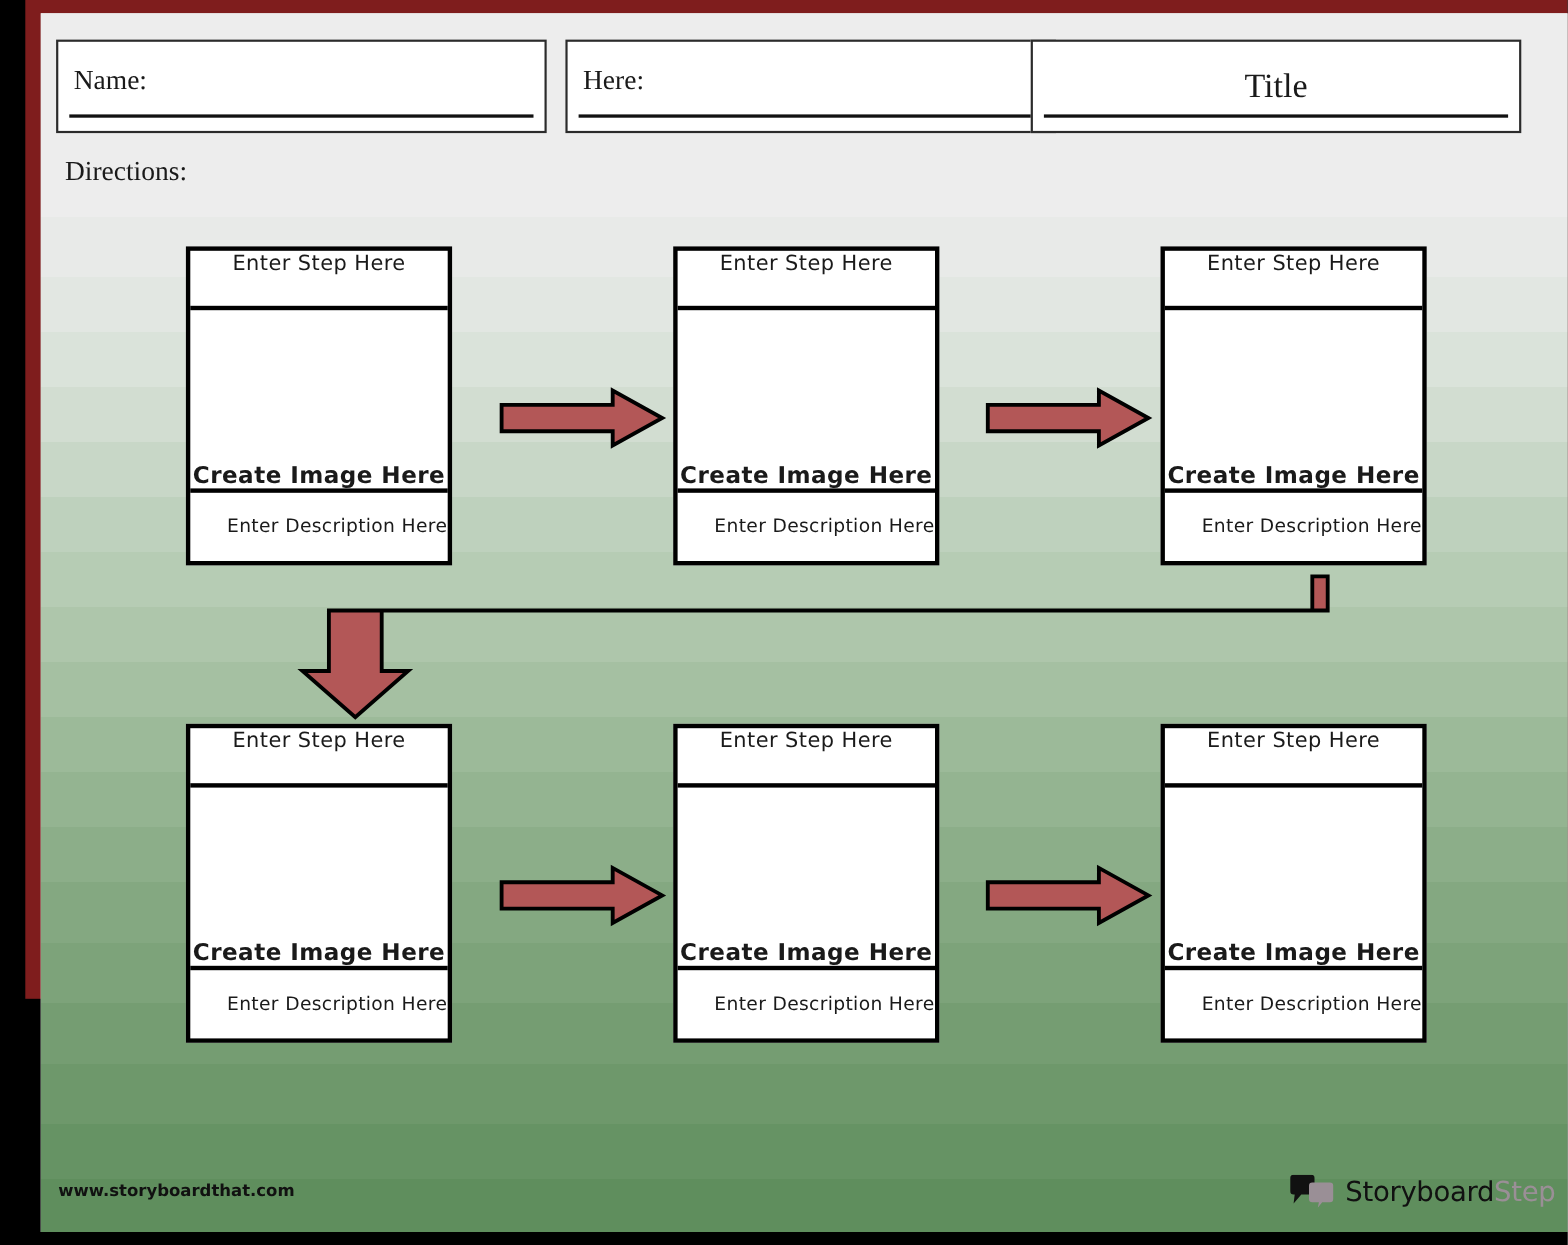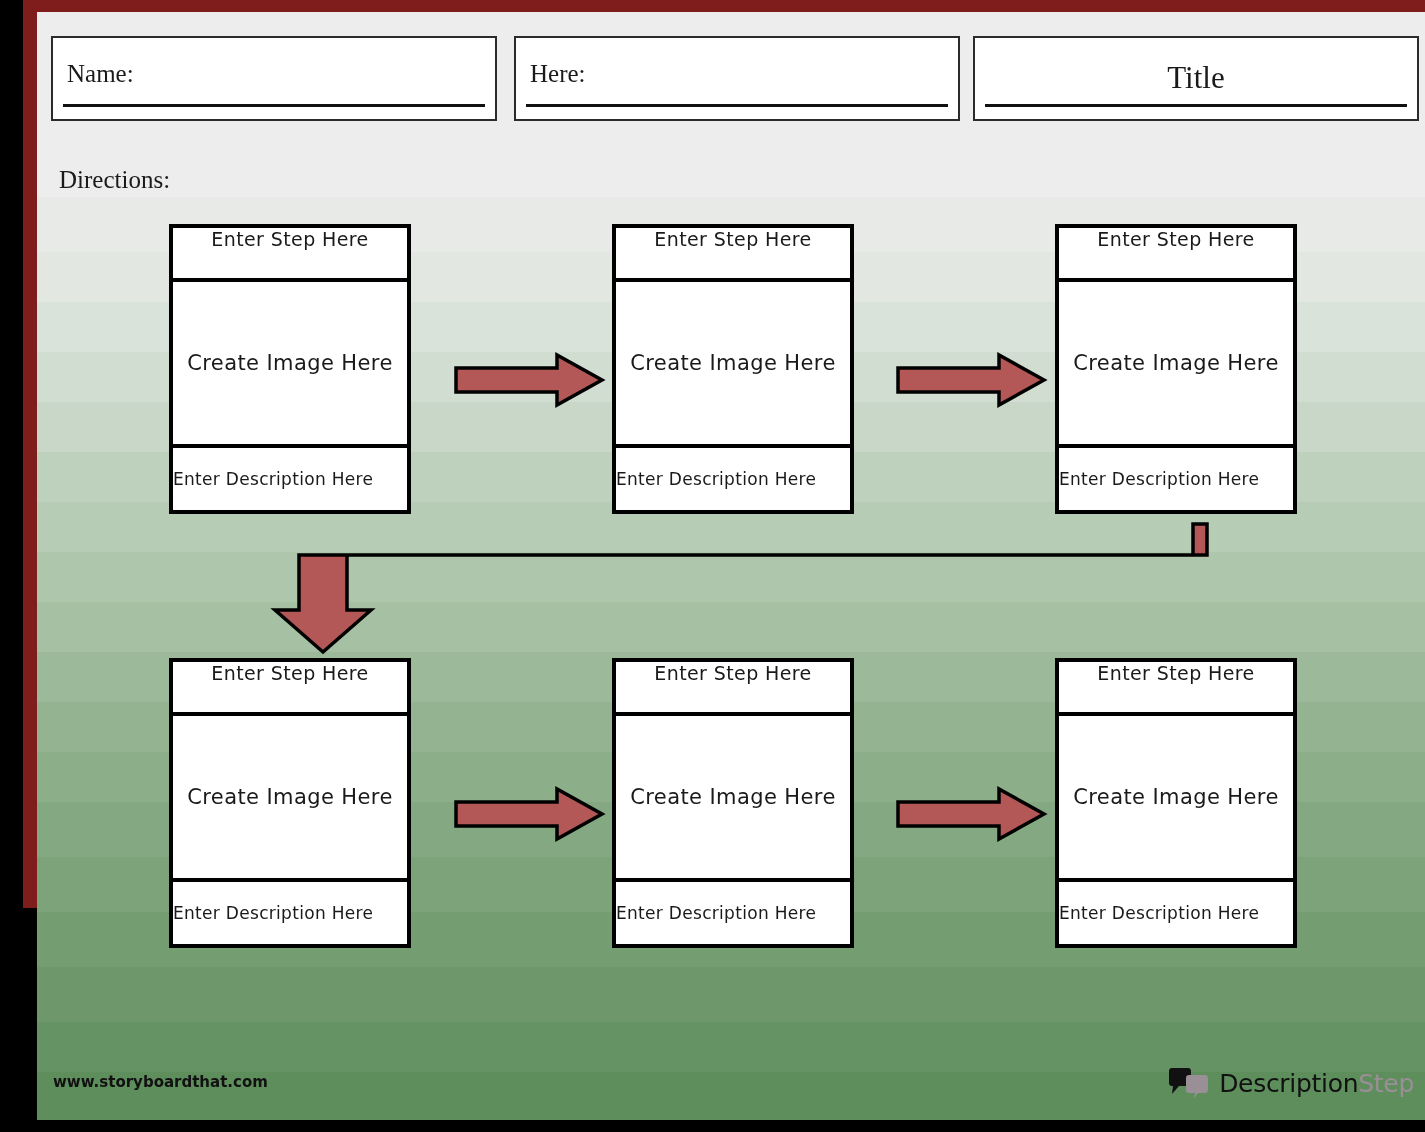--- a/index.html
+++ b/index.html
@@ -91,21 +91,21 @@
     right: 10px;
     bottom: 12px;
     height: 3px;
     background: #111111;
   }
 
   
   #directions-label {
     position: absolute;
     left: 22px;
-    top: 154px;
+    top: 131px;
     font-family: "Liberation Serif", serif;
     font-size: 25px;
     color: #1a1a1a;
   }
 
   
   .step-card {
     position: absolute;
     background: #ffffff;
     border: 4px solid #000000;
@@ -117,30 +117,32 @@
     height: 50px;
     border-bottom: 4px solid #000000;
     display: flex;
     align-items: flex-start;
     justify-content: center;
     flex: 0 0 auto;
   }
   .card-body {
     flex: 1 1 auto;
     display: flex;
-    align-items: center;
+    align-items: flex-end;
     justify-content: center;
     border-bottom: 4px solid #000000;
+    font-weight: bold;
   }
   .card-foot {
     height: 62px;
     flex: 0 0 auto;
     display: flex;
     align-items: center;
-    justify-content: flex-start;
+    justify-content: center;
+    padding-left: 33px;
   }
   .card-head-text {
     font-family: "DejaVu Sans", sans-serif;
     font-size: 19px;
     color: #1a1a1a;
     letter-spacing: 0.4px;
   }
   .card-body-text {
     font-family: "DejaVu Sans", sans-serif;
     font-size: 21px;
@@ -195,21 +197,21 @@
     <div class="field-box" style="left:14px; top:24px; width:446px; height:85px;">
       <div class="field-label">Name:</div>
       <div class="field-rule"></div>
     </div>
 
     <div class="field-box" style="left:477px; top:24px; width:446px; height:85px;">
       <div class="field-label">Here:</div>
       <div class="field-rule"></div>
     </div>
 
-    <div class="field-box" style="left:936px; top:24px; width:446px; height:85px;">
+    <div class="field-box" style="left:900px; top:24px; width:446px; height:85px;">
       <div class="field-label centered">Title</div>
       <div class="field-rule"></div>
     </div>
 
     <div id="directions-label">Directions:</div>
 
     <svg class="arrow-svg" style="left:230px; top:500px;" width="940" height="145" viewBox="0 0 940 145">
       <path d="M 926 12 L 926 43 L 32 43 L 32 98 L 8 98 L 56 140 L 104 98 L 80 98 L 80 43 L 940 43 L 940 12 Z" fill="#b35757" stroke="#000000" stroke-width="3.5" stroke-linejoin="miter"></path>
     </svg>
 
@@ -316,18 +318,18 @@
     </div>
 
     <div id="site-url">www.storyboardthat.com</div>
 
     <div id="brand">
       <svg id="brand-logo" width="42" height="30" viewBox="0 0 42 30">
         <path d="M1 3 A3 3 0 0 1 4 0 L20 0 A3 3 0 0 1 23 3 L23 15 A3 3 0 0 1 20 18 L11 18 L4 26 L5 18 L4 18 A3 3 0 0 1 1 15 Z" fill="#111111"></path>
         <path d="M18 10 A3 3 0 0 1 21 7 L37 7 A3 3 0 0 1 40 10 L40 22 A3 3 0 0 1 37 25 L30 25 L26 30 L27 25 L21 25 A3 3 0 0 1 18 22 Z" fill="#9a8f96"></path>
       </svg>
       <div id="brand-text">
-        <span>Description</span><span class="that">Step</span>
+        <span>Storyboard</span><span class="that">Step</span>
       </div>
     </div>
 
   </div>
 </div>
 
 </body></html>

